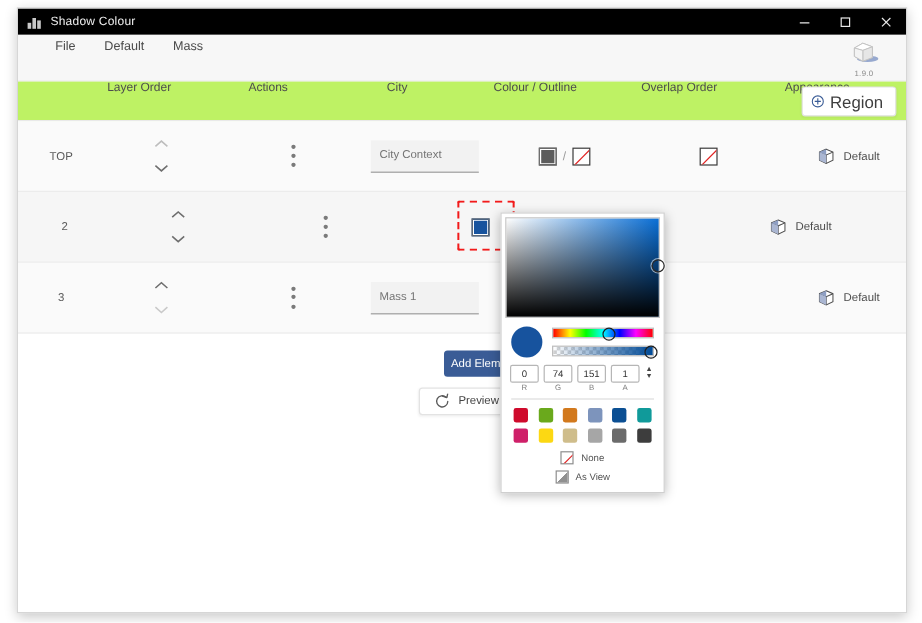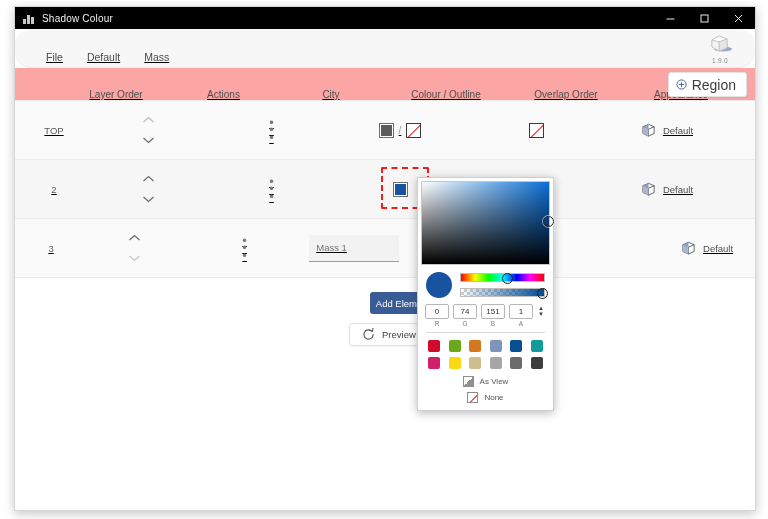--- a/index.html
+++ b/index.html
@@ -16,21 +16,21 @@
 
   
   .window {
     position: absolute;
     left: 14px; top: 6px;
     width: 740px; height: 503px;
     background: #ffffff;
     border: 1px solid #d6d6d6;
     box-shadow: 0 3px 10px rgba(0,0,0,.22);
     overflow: hidden;
-    display: flex; flex-direction: column; text-decoration: underline;
+    display: flex; flex-direction: column;
   }
 
   
   .titlebar {
     height: 22px;
     background: #000000;
     display: flex; align-items: center;
     flex: 0 0 auto;
     position: relative;
   }
@@ -60,24 +60,23 @@
     display: flex; align-items: center; justify-content: center;
     color: #e8e8e8; font-size: 11px; line-height: 1;
   }
   .win-btn svg { display:block; }
 
   
   .menubar {
     height: 38px;
     background: #f7f7f7;
     border-bottom: 1px solid #ececec;
-    display: flex; align-items: flex-end;
+    display: flex; align-items: flex-start;
     flex: 0 0 auto;
     position: relative;
-    border-radius: 16px;
   }
   .menu-item {
     font-size: 10.5px;
     color: #4a4a4a;
     padding: 4px 9px;
     margin-left: 6px;
   }
   .menu-item:first-of-type { margin-left: 22px; }
 
   .brand {
@@ -88,23 +87,23 @@
   .brand-version {
     font-size: 6.5px;
     color: #8a8a8a;
     margin-top: -1px;
     letter-spacing: .3px;
   }
 
   
   .colheader {
     height: 32px;
-    background: #fca5a5;
+    background: #bef264;
     border-bottom: 1px solid #e9e9e9;
-    display: flex; align-items: flex-end;
+    display: flex; align-items: flex-start;
     flex: 0 0 auto;
     position: relative;
     font-size: 10px;
     color: #4d4d4d;
   }
   .ch { text-align: center; }
   .ch-rank   { width: 46px; }
   .ch-order  { width: 110px; }
   .ch-act    { width: 105px; }
   .ch-name   { width: 110px; }
@@ -438,20 +437,23 @@
                 <polyline points="1.5,2 6.5,6.4 11.5,2" fill="none" stroke="#6e6e6e" stroke-width="1.3"></polyline>
               </svg>
           </div>
         </div>
         <div class="cell c-act">
           <div class="kebab">
               <span>•</span>
               <span>•</span>
               <span>•</span>
             </div>
+        </div>
+        <div class="cell c-name">
+          <input class="nameinput" readonly="" value="City Context" style="">
         </div>
         <div class="cell c-col">
           <div class="swatch" style="background:#5c5c5c"></div>
           <span class="slash">/</span>
           <div class="swatch-none"></div>
         </div>
         <div class="cell c-ovl">
           <div class="swatch-none"></div>
         </div>
         <div class="cell c-app">
@@ -603,26 +605,26 @@
         <div class="sw" style="background:#109a9a"></div>
         <div class="sw" style="background:#cf2069"></div>
         <div class="sw" style="background:#fcd813"></div>
         <div class="sw" style="background:#cfbd8b"></div>
         <div class="sw" style="background:#a6a6a6"></div>
         <div class="sw" style="background:#6b6b6b"></div>
         <div class="sw" style="background:#3d3d3d"></div>
       </div>
 
       <div class="picker-opt">
+        <div class="opt-none"></div>
+        <span>None</span>
+      </div>
+      <div class="picker-opt">
         <div class="opt-asview"></div>
         <span>As View</span>
       </div>
-      <div class="picker-opt">
-        <div class="opt-none"></div>
-        <span>None</span>
-      </div>
       <div class="picker-pad"></div>
     </div>
 
     <div class="hl-box" style="left:366px; top:160px; width:44px; height:38px;"></div>
 
   </div>
 </div>
 
 </body></html>

